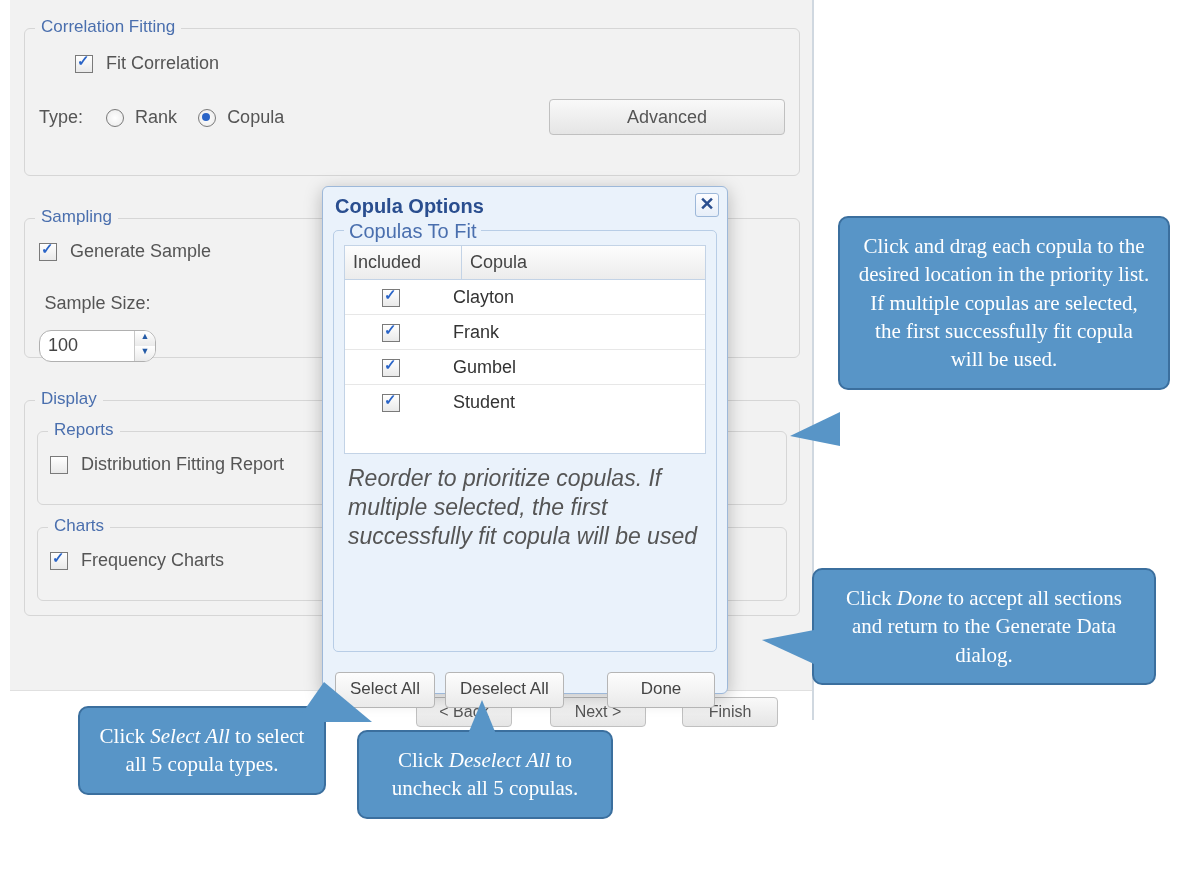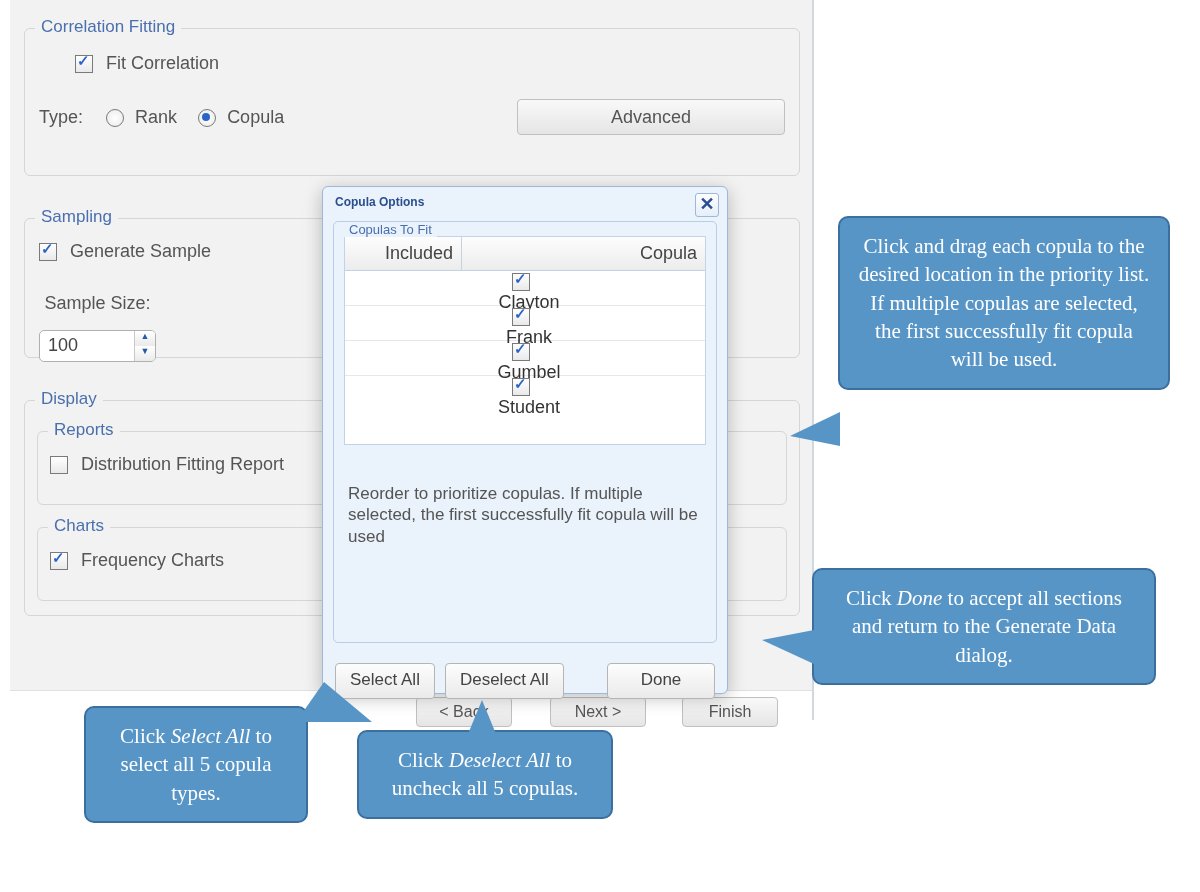--- a/index.html
+++ b/index.html
@@ -85,21 +85,21 @@
     text-align: center;
     background: linear-gradient(#f9f9f9, #e5e5e5);
     border: 1px solid #c0c0c0;
     border-radius: 4px;
     color: #555;
     font-size: 18px;
   }
   .spinner {
     display: inline-flex;
     border: 1px solid #b0b0b0;
-    border-radius: 5px;
+    border-radius: 12px;
     background: #fff;
     height: 30px;
     overflow: hidden;
   }
   .spinner .val {
     width: 78px;
     padding: 4px 8px;
     color: #444;
   }
   .spinner .arrows {
@@ -122,21 +122,21 @@
     box-sizing: border-box;
     background: #eaf2fb;
     border: 1px solid #9db8d9;
     border-radius: 6px;
     box-shadow: 0 4px 18px rgba(0,0,0,0.25);
   }
   .dialog-title {
     font-weight: bold;
     color: #2a4e8f;
     padding: 8px 12px 6px 12px;
-    font-size: 12px;
+    font-size: 20px;
   }
   .dialog-close {
     position: absolute;
     top: 6px;
     right: 8px;
     width: 22px;
     height: 22px;
     border: 1px solid #9db8d9;
     border-radius: 3px;
     background: linear-gradient(#fdfdff,#e6eef8);
@@ -154,67 +154,64 @@
     position: relative;
     background: #eaf2fb;
   }
   .inner-legend {
     position: absolute;
     top: -11px;
     left: 10px;
     background: #eaf2fb;
     padding: 0 5px;
     color: #4a6fae;
-    font-size: 13px;
-    margin-top: 11px;
+    font-size: 20px;
   }
   .copula-table {
     border: 1px solid #c3d3e6;
     background: #fff;
   }
   .copula-table .hdr {
     display: flex;
     background: linear-gradient(#fdfdfd,#ececec);
     border-bottom: 1px solid #c3d3e6;
-    text-align: right;
   }
   .copula-table .hdr .col-inc {
     width: 100px;
     padding: 6px 8px;
     border-right: 1px solid #c3d3e6;
     color: #444;
   }
   .copula-table .hdr .col-name {
     flex: 1;
     padding: 6px 8px;
     color: #444;
   }
   .copula-table .row {
     display: flex;
     border-bottom: 1px solid #e7e7e7;
     height: 34px;
     align-items: center;
-    flex-direction: column;
   }
   .copula-table .row:last-child { border-bottom: none; }
   .copula-table .row .col-inc {
     width: 100px;
     text-align: center;
   }
   .copula-table .row .col-name {
     flex: 1;
     padding-left: 8px;
     color: #333;
   }
   .hint {
+    font-style: italic;
     color: #555;
     padding: 10px 4px 4px 4px;
-    font-size: 17px;
+    font-size: 23px;
     line-height: 1.25;
-    margin-top: 28px;
   }
   .dlg-buttons {
     display: flex;
     gap: 10px;
     padding: 10px 12px 12px 12px;
   }
   .dlg-buttons .spacer { flex: 1; }
   .dlg-btn {
     height: 34px;
     line-height: 32px;
@@ -274,21 +271,21 @@
       <span class="chk checked"></span>
       <span>Fit Correlation</span>
     </div>
     <div style="position:absolute; left:14px; top:78px;">
       <span style="margin-right:18px;">Type:</span>
       <span class="radio"></span>
       <span style="margin-right:16px;">Rank</span>
       <span class="radio selected"></span>
       <span>Copula</span>
     </div>
-    <span class="btn-wide" style="position:absolute; right:14px; top:70px; width:268px;">Advanced</span>
+    <span class="btn-wide" style="position:absolute; right:14px; top:70px; width:236px;">Advanced</span>
   </div>
 
   <div class="group" style="left:14px; top:218px; width:776px; height:140px;">
     <span class="group-legend">Sampling</span>
     <div style="position:absolute; left:14px; top:22px;">
       <span class="chk checked"></span>
       <span>Generate Sample</span>
     </div>
     <div style="position:absolute; left:14px; top:74px; display:flex; align-items:center; gap:16px;flex-direction:column;">
       <span>Sample Size:</span>
@@ -377,21 +374,21 @@
 <div class="callout" style="left:838px; top:216px; width:332px;">
   <span>Click and drag each copula to the desired location in the priority list.  If multiple copulas are selected, the first successfully fit copula will be used.</span>
 </div>
 <div class="tail" style="left:790px; top:412px; border-top:24px solid transparent; border-bottom:10px solid transparent; border-right:50px solid #5895c7;"></div>
 
 <div class="callout" style="left:812px; top:568px; width:344px;">
   <span>Click </span><em>Done</em><span> to accept all sections and return to the Generate Data dialog.</span>
 </div>
 <div class="tail" style="left:762px; top:630px; border-top:10px solid transparent; border-bottom:24px solid transparent; border-right:52px solid #5895c7;"></div>
 
-<div class="callout" style="left:84px; top:706px; width:224px;">
+<div class="callout" style="left:78px; top:706px; width:248px;">
   <span>Click </span><em>Select All</em><span> to select all 5 copula types.</span>
 </div>
 <div class="tail" style="left:296px; top:682px; border-left:28px solid transparent; border-right:48px solid transparent; border-bottom:40px solid #5895c7;"></div>
 
 <div class="callout" style="left:357px; top:730px; width:256px;">
   <span>Click </span><em>Deselect All</em><span> to uncheck all 5 copulas.</span>
 </div>
 <div class="tail" style="left:468px; top:700px; border-left:14px solid transparent; border-right:14px solid transparent; border-bottom:34px solid #5895c7;"></div>
 
 </body></html>

